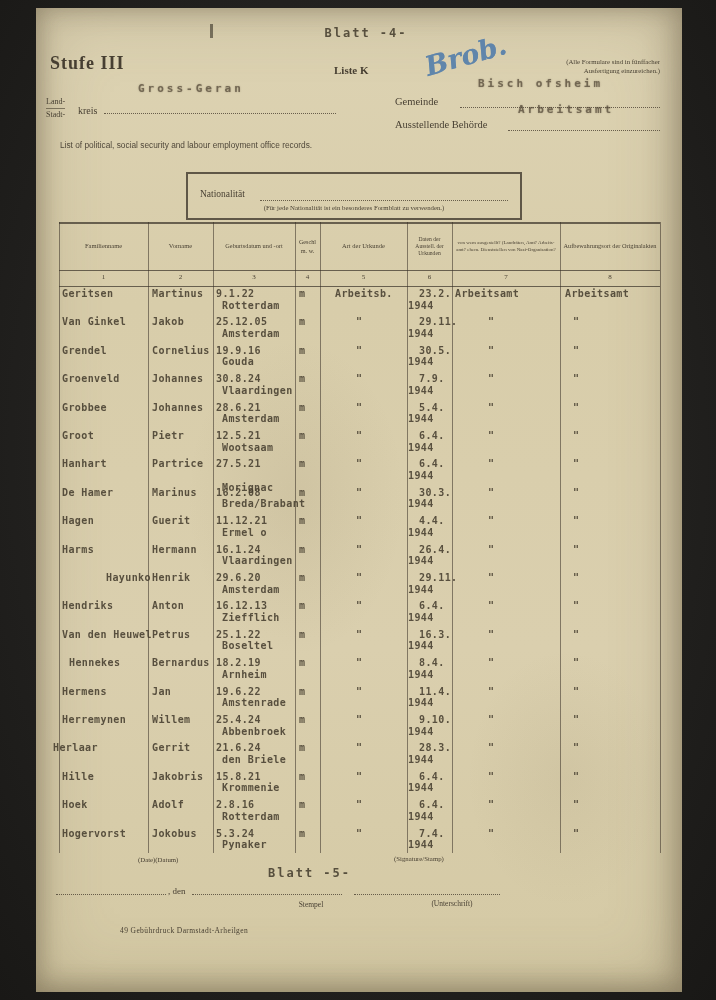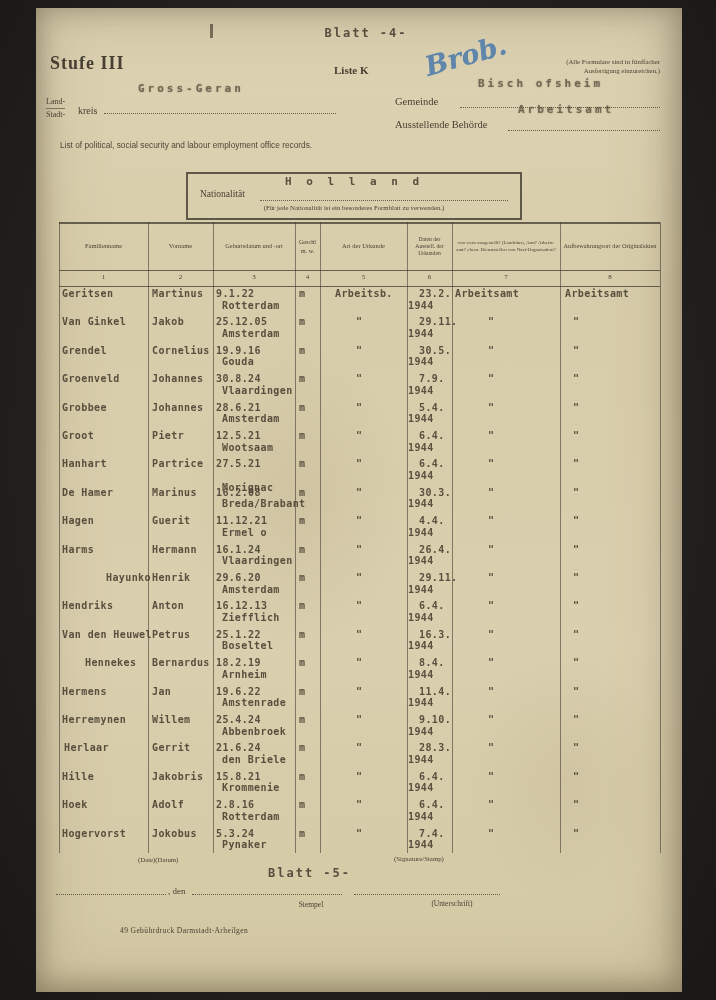--- a/index.html
+++ b/index.html
@@ -62,21 +62,20 @@
     <div class="abs stamped" style="left:442px;top:69px;">Bisch ofsheim</div>
     <div class="abs print" style="left:359px;top:88px;font-size:10.5px;">Gemeinde</div>
     <div class="abs dotline" style="left:424px;top:98px;width:200px;"></div>
     <div class="abs stamped" style="left:482px;top:95px;">Arbeitsamt</div>
     <div class="abs print" style="left:359px;top:111px;font-size:10.5px;">Ausstellende Behörde</div>
     <div class="abs dotline" style="left:472px;top:121px;width:152px;"></div>
 
     <div class="abs print-sans" style="left:24px;top:132px;font-size:8.3px;">List of political, social security and labour employment office records.</div>
 
     <div class="abs" style="left:150px;top:164px;width:332px;height:44px;border:2px solid rgba(60,52,42,.78);">
-      <div class="abs typed center" style="left:0;top:2px;width:100%;font-size:11px;letter-spacing:4px;">H o l l a n d</div>
       <div class="abs print" style="left:12px;top:15px;font-size:9.5px;">Nationalität</div>
       <div class="abs dotline" style="left:72px;top:25px;width:248px;"></div>
       <div class="abs center" style="left:0;top:30px;width:100%;font-size:6.8px;color:#4a4234;">(Für jede Nationalität ist ein besonderes Formblatt zu verwenden.)</div>
     </div>
 
     <div class="abs" style="left:0;top:0;width:646px;height:860px;">
       <div id="t-lines">
           <div class="vline" style="left: 23px; top: 214px; height: 631px;"></div>
           <div class="vline" style="left: 112px; top: 214px; height: 631px;"></div>
           <div class="vline" style="left: 177px; top: 214px; height: 631px;"></div>
@@ -259,21 +258,21 @@
             <span class="typed" style="left: 180px; top: 0px;">25.1.22</span>
             <span class="typed" style="left: 186px; top: 11.5px;">Boseltel</span>
             <span class="typed" style="left: 263px; top: 0px;">m</span>
             <span class="typed" style="left: 320px; top: 0px;">"</span>
             <span class="typed" style="left: 383px; top: 0px;">16.3.</span>
             <span class="typed" style="left: 372px; top: 11.5px;">1944</span>
             <span class="typed" style="left: 452px; top: 0px;">"</span>
             <span class="typed" style="left: 537px; top: 0px;">"</span>
           </div>
           <div class="t-row" style="top: 649.2px;">
-            <span class="typed" style="left: 30px; top: 0px; padding-left: 19px;">Hennekes</span>
+            <span class="typed" style="left: 14px; top: 0px; padding-left: 19px;">Hennekes</span>
             <span class="typed" style="left: 116px; top: 0px;">Bernardus</span>
             <span class="typed" style="left: 180px; top: 0px;">18.2.19</span>
             <span class="typed" style="left: 186px; top: 11.5px;">Arnheim</span>
             <span class="typed" style="left: 263px; top: 0px;">m</span>
             <span class="typed" style="left: 320px; top: 0px;">"</span>
             <span class="typed" style="left: 383px; top: 0px;">8.4.</span>
             <span class="typed" style="left: 372px; top: 11.5px;">1944</span>
             <span class="typed" style="left: 452px; top: 0px;">"</span>
             <span class="typed" style="left: 537px; top: 0px;">"</span>
           </div>
@@ -295,21 +294,21 @@
             <span class="typed" style="left: 180px; top: 0px;">25.4.24</span>
             <span class="typed" style="left: 186px; top: 11.5px;">Abbenbroek</span>
             <span class="typed" style="left: 263px; top: 0px;">m</span>
             <span class="typed" style="left: 320px; top: 0px;">"</span>
             <span class="typed" style="left: 383px; top: 0px;">9.10.</span>
             <span class="typed" style="left: 372px; top: 11.5px;">1944</span>
             <span class="typed" style="left: 452px; top: 0px;">"</span>
             <span class="typed" style="left: 537px; top: 0px;">"</span>
           </div>
           <div class="t-row" style="top: 734.4px;">
-            <span class="typed" style="left: 28px; top: 0px; text-align: center;">Herlaar</span>
+            <span class="typed" style="left: 17px; top: 0px; text-align: center;">Herlaar</span>
             <span class="typed" style="left: 116px; top: 0px;">Gerrit</span>
             <span class="typed" style="left: 180px; top: 0px;">21.6.24</span>
             <span class="typed" style="left: 186px; top: 11.5px;">den Briele</span>
             <span class="typed" style="left: 263px; top: 0px;">m</span>
             <span class="typed" style="left: 320px; top: 0px;">"</span>
             <span class="typed" style="left: 383px; top: 0px;">28.3.</span>
             <span class="typed" style="left: 372px; top: 11.5px;">1944</span>
             <span class="typed" style="left: 452px; top: 0px;">"</span>
             <span class="typed" style="left: 537px; top: 0px;">"</span>
           </div>

